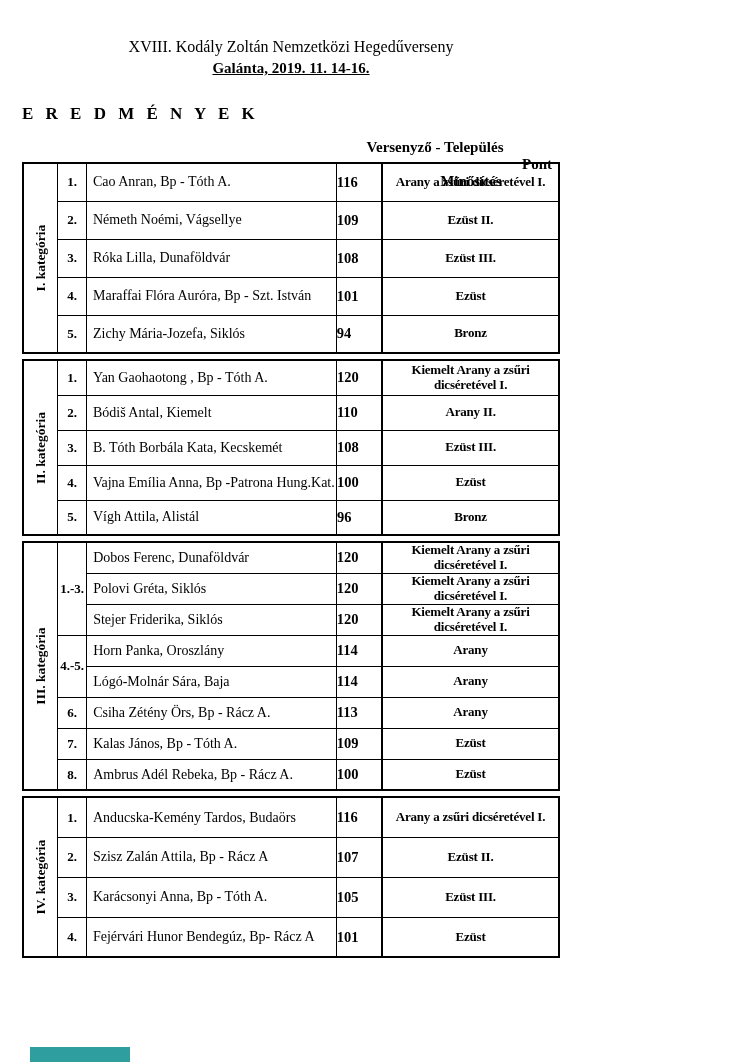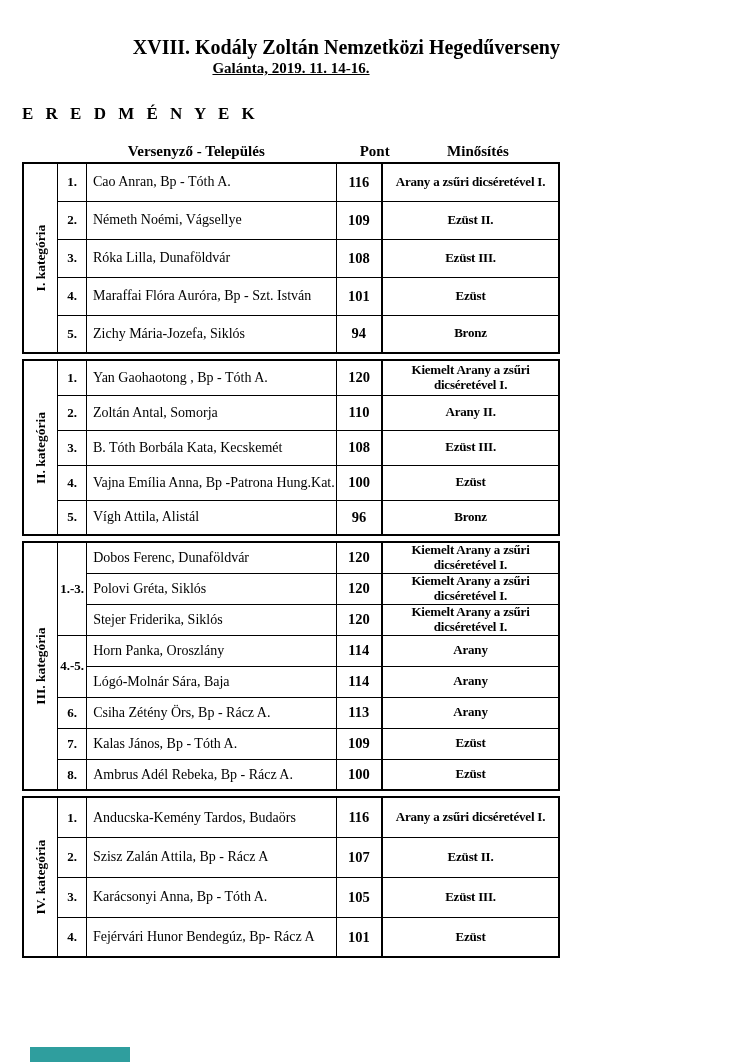--- a/index.html
+++ b/index.html
@@ -2,24 +2,24 @@
 <html><head>
 <meta charset="utf-8">
 <style>
   html,body{margin:0;padding:0;}
   body{
     width:750px;height:1064px;background:#ffffff;color:#000;
     font-family:"Liberation Serif","DejaVu Serif",serif;
     position:relative;overflow:hidden;
   }
   .page{padding-top:36px;padding-left:22px;width:538px;}
-  .title-line1{text-align:right;font-weight:bold;font-size:20px;line-height:22px;}
+  .title-line1{text-align:center;font-weight:normal;font-size:16px;line-height:22px;}
   .title-line2{text-align:center;font-weight:bold;font-size:15px;line-height:20px;text-decoration:underline;}
   .results-heading{margin-top:24px;text-align:left;font-weight:bold;font-size:17px;letter-spacing:4px;line-height:23px;}
-  .thead{margin-top:14px;height:21px;display:flex;align-items:flex-end;font-weight:bold;font-size:15px;}
+  .thead{margin-top:14px;height:21px;display:flex;align-items:flex-end;font-weight:bold;font-size:15px;flex-direction:column;}
   .th-spacer{width:64px;}
   .th-name{width:250px;text-align:center;}
   .th-pont{width:46px;text-align:center;margin-left:42px;}
   .th-min{width:178px;text-align:center;}
   table.block{border-collapse:collapse;table-layout:fixed;border:2px solid #000;margin-top:5px;}
   table.block-1{margin-top:2px;}
   td{border:1px solid #000;padding:0;}
   col.c-cat{width:35px;}
   col.c-rank{width:29px;}
   col.c-name{width:250px;}
@@ -30,21 +30,21 @@
   .block-3 tr{height:31px;}
   .block-4 tr{height:40px;}
   td.cat{position:relative;}
   .vlabel{
     position:absolute;left:50%;top:50%;
     transform:translate(-50%,-50%) rotate(-90deg);
     white-space:nowrap;font-weight:bold;font-size:13.5px;
   }
   td.rank{text-align:center;font-weight:bold;font-size:13px;}
   td.name{padding-left:6px;font-size:14px;white-space:nowrap;overflow:hidden;}
-  td.pont{text-align:center;font-weight:bold;font-size:14.5px;margin-left:24px;}
+  td.pont{font-weight:bold;font-size:14.5px;margin-left:24px;}
   td.min{
     text-align:center;font-weight:bold;font-size:13px;letter-spacing:-0.2px;
     border-left:2px solid #000;line-height:1.15;padding:0 3px;
   }
   .accent-bar{position:absolute;left:30px;top:1047px;width:100px;height:15px;}
 </style>
 </head>
 <body>
 
 <div class="page">
@@ -118,21 +118,21 @@
       <td class="cat" rowspan="5">
             <span class="vlabel">II. kategória</span>
           </td>
       <td class="rank">1.</td>
       <td class="name">Yan Gaohaotong , Bp - Tóth A.</td>
       <td class="pont">120</td>
       <td class="min">Kiemelt Arany a zsűri dicséretével I.</td>
     </tr>
     <tr>
       <td class="rank">2.</td>
-      <td class="name">Zoltán Antal, Somorja</td>
+      <td class="name">Bódiš Antal, Kiemelt</td>
       <td class="pont">110</td>
       <td class="min">Arany II.</td>
     </tr>
     <tr>
       <td class="rank">3.</td>
       <td class="name">B. Tóth Borbála Kata, Kecskemét</td>
       <td class="pont">108</td>
       <td class="min">Ezüst III.</td>
     </tr>
     <tr>

